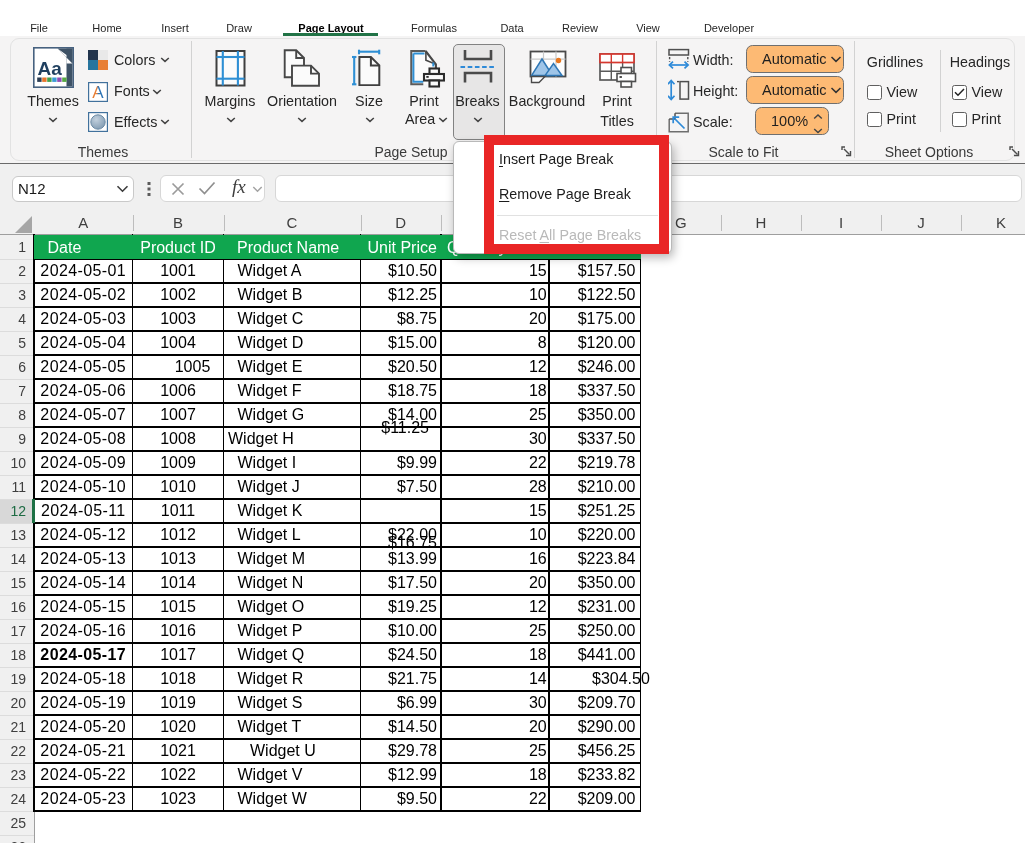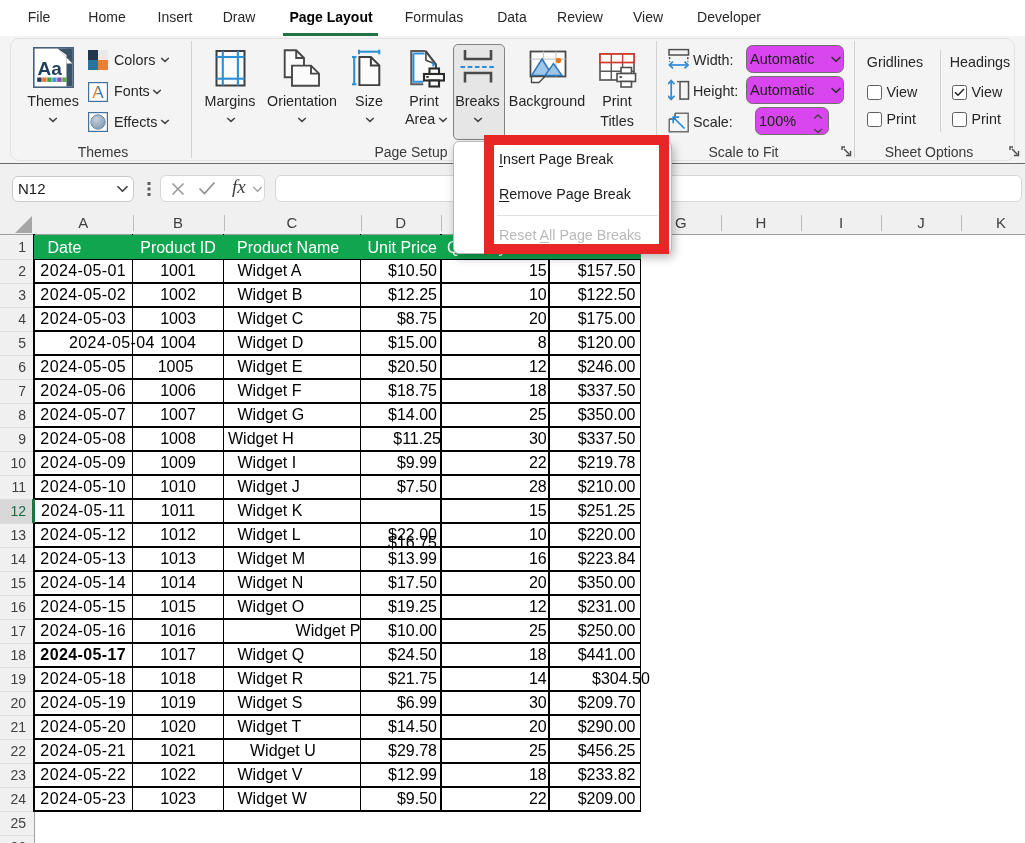--- a/index.html
+++ b/index.html
@@ -1,31 +1,31 @@
 <!DOCTYPE html>
 <html><head><meta charset="utf-8"><title>x</title>
 <style>
 html,body{margin:0;padding:0}
 body{width:1025px;height:843px;overflow:hidden;background:#fff;
  font-family:"Liberation Sans",sans-serif;-webkit-font-smoothing:antialiased}
 #app{position:relative;width:1025px;height:843px;overflow:hidden}
 .ab{position:absolute}
 
 .tabbar{position:absolute;left:0;top:0;width:1025px;height:36px;background:#ffffff}
-.tab{position:absolute;top:0;height:33px;line-height:34px;font-size:14px;color:#262626;
+.tab{position:absolute;top:11px;height:33px;line-height:34px;font-size:11px;color:#262626;
  transform:translateX(-50%);white-space:nowrap}
 .tab.active{font-weight:bold;color:#000}
 .tabuline{position:absolute;left:283px;top:33px;width:95px;height:3px;background:#217346}
 
 .ribbon{position:absolute;left:0;top:36px;width:1025px;height:127px;background:#f5f4f4;border-bottom:1px solid #6a6a6a}
 .rdiv{position:absolute;top:41px;height:117px;width:1px;background:#d2d2d2}
 .rlabel{position:absolute;height:16px;line-height:16px;font-size:14px;color:#3a3a3a;transform:translateX(-50%);white-space:nowrap}
 .blabel{position:absolute;height:16px;line-height:16px;font-size:14.3px;color:#262626;transform:translateX(-50%);white-space:nowrap;text-align:center}
 .slabel{position:absolute;height:16px;line-height:16px;font-size:14.3px;color:#262626;white-space:nowrap}
-.combo{position:absolute;width:98px;height:28px;background:#d946ef;border:1px solid #6f6f6f;border-radius:6.5px;box-sizing:border-box;font-size:14.5px;color:#1f1f1f;line-height:26px;padding-left:3px}
+.combo{position:absolute;width:98px;height:28px;background:#fdba74;border:1px solid #6f6f6f;border-radius:6.5px;box-sizing:border-box;font-size:14.5px;color:#1f1f1f;line-height:26px;padding-left:15px}
 .cbx{position:absolute;width:15px;height:15px;background:#fff;border:1.5px solid #5f5f5f;border-radius:2.5px;box-sizing:border-box}
 
 .fbar{position:absolute;left:0;top:164px;width:1025px;height:47px;background:#f0f0f0}
 .namebox{position:absolute;left:12px;top:176px;width:122px;height:26px;background:#fff;border:1px solid #c9c9c9;border-radius:6px;box-sizing:border-box;font-size:15px;color:#1a1a1a;line-height:24px;padding-left:5px}
 .fxbox{position:absolute;left:160px;top:175px;width:105px;height:27px;background:#fff;border:1px solid #d7d7d7;border-radius:6px;box-sizing:border-box}
 .ffield{position:absolute;left:275px;top:175px;width:747px;height:27px;background:#fff;border:1px solid #d7d7d7;border-radius:6px;box-sizing:border-box}
 
 .sheetbg{position:absolute;left:0;top:211px;width:1025px;height:632px;background:#fff}
 .colband{position:absolute;left:0;top:211px;width:1025px;height:23.5px;background:#f0f0f0}
 .rowband{position:absolute;left:0;top:234.5px;width:33.5px;height:608.5px;background:#f0f0f0}
@@ -453,48 +453,48 @@
 <div class="cell " style="left:223.5px;top:283px;width:137.0px;text-align:left;padding-left:14px;">Widget B</div>
 <div class="cell " style="left:360.5px;top:283px;width:80.5px;text-align:right;padding-right:4px;">$12.25</div>
 <div class="cell " style="left:441px;top:283px;width:108px;text-align:right;padding-right:2.3px;">10</div>
 <div class="cell " style="left:549px;top:283px;width:91.5px;text-align:right;padding-right:5px;">$122.50</div>
 <div class="cell ca" style="left:34px;top:307px;width:98.5px;text-align:center;">2024-05-03</div>
 <div class="cell " style="left:132.5px;top:307px;width:91.0px;text-align:center;">1003</div>
 <div class="cell " style="left:223.5px;top:307px;width:137.0px;text-align:left;padding-left:14px;">Widget C</div>
 <div class="cell " style="left:360.5px;top:307px;width:80.5px;text-align:right;padding-right:4px;">$8.75</div>
 <div class="cell " style="left:441px;top:307px;width:108px;text-align:right;padding-right:2.3px;">20</div>
 <div class="cell " style="left:549px;top:307px;width:91.5px;text-align:right;padding-right:5px;">$175.00</div>
-<div class="cell ca" style="left:34px;top:331px;width:98.5px;padding-left:35px;">2024-05-04</div>
+<div class="cell ca" style="left:34px;top:331px;width:98.5px;text-align:center;">2024-05-04</div>
 <div class="cell " style="left:132.5px;top:331px;width:91.0px;text-align:center;">1004</div>
 <div class="cell " style="left:223.5px;top:331px;width:137.0px;text-align:left;padding-left:14px;">Widget D</div>
 <div class="cell " style="left:360.5px;top:331px;width:80.5px;text-align:right;padding-right:4px;">$15.00</div>
 <div class="cell " style="left:441px;top:331px;width:108px;text-align:right;padding-right:2.3px;">8</div>
 <div class="cell " style="left:549px;top:331px;width:91.5px;text-align:right;padding-right:5px;">$120.00</div>
 <div class="cell ca" style="left:34px;top:355px;width:98.5px;text-align:center;">2024-05-05</div>
-<div class="cell " style="left:130px;top:355px;width:91.0px;text-align:center;">1005</div>
+<div class="cell " style="left:147px;top:355px;width:91.0px;text-align:center;">1005</div>
 <div class="cell " style="left:223.5px;top:355px;width:137.0px;text-align:left;padding-left:14px;">Widget E</div>
 <div class="cell " style="left:360.5px;top:355px;width:80.5px;text-align:right;padding-right:4px;">$20.50</div>
 <div class="cell " style="left:441px;top:355px;width:108px;text-align:right;padding-right:2.3px;">12</div>
 <div class="cell " style="left:549px;top:355px;width:91.5px;text-align:right;padding-right:5px;">$246.00</div>
 <div class="cell ca" style="left:34px;top:379px;width:98.5px;text-align:center;">2024-05-06</div>
 <div class="cell " style="left:132.5px;top:379px;width:91.0px;text-align:center;">1006</div>
 <div class="cell " style="left:223.5px;top:379px;width:137.0px;text-align:left;padding-left:14px;">Widget F</div>
 <div class="cell " style="left:360.5px;top:379px;width:80.5px;text-align:right;padding-right:4px;">$18.75</div>
 <div class="cell " style="left:441px;top:379px;width:108px;text-align:right;padding-right:2.3px;">18</div>
 <div class="cell " style="left:549px;top:379px;width:91.5px;text-align:right;padding-right:5px;">$337.50</div>
 <div class="cell ca" style="left:34px;top:403px;width:98.5px;text-align:center;">2024-05-07</div>
 <div class="cell " style="left:132.5px;top:403px;width:91.0px;text-align:center;">1007</div>
 <div class="cell " style="left:223.5px;top:403px;width:137.0px;text-align:left;padding-left:14px;">Widget G</div>
 <div class="cell " style="left:360.5px;top:403px;width:80.5px;text-align:right;padding-right:4px;">$14.00</div>
 <div class="cell " style="left:441px;top:403px;width:108px;text-align:right;padding-right:2.3px;">25</div>
 <div class="cell " style="left:549px;top:403px;width:91.5px;text-align:right;padding-right:5px;">$350.00</div>
 <div class="cell ca" style="left:34px;top:427px;width:98.5px;text-align:center;">2024-05-08</div>
 <div class="cell " style="left:132.5px;top:427px;width:91.0px;text-align:center;">1008</div>
 <div class="cell " style="left:214px;top:427px;width:137.0px;text-align:left;padding-left:14px;">Widget H</div>
-<div class="cell " style="left:360.5px;top:427px;width:80.5px;text-align:right;padding-right:0;">$11.25</div>
+<div class="cell " style="left:360.5px;top:416px;width:80.5px;text-align:right;padding-right:12px;">$11.25</div>
 <div class="cell " style="left:441px;top:427px;width:108px;text-align:right;padding-right:2.3px;">30</div>
 <div class="cell " style="left:549px;top:427px;width:91.5px;text-align:right;padding-right:5px;">$337.50</div>
 <div class="cell ca" style="left:34px;top:451px;width:98.5px;text-align:center;">2024-05-09</div>
 <div class="cell " style="left:132.5px;top:451px;width:91.0px;text-align:center;">1009</div>
 <div class="cell " style="left:223.5px;top:451px;width:137.0px;text-align:left;padding-left:14px;">Widget I</div>
 <div class="cell " style="left:360.5px;top:451px;width:80.5px;text-align:right;padding-right:4px;">$9.99</div>
 <div class="cell " style="left:441px;top:451px;width:108px;text-align:right;padding-right:2.3px;">22</div>
 <div class="cell " style="left:549px;top:451px;width:91.5px;text-align:right;padding-right:5px;">$219.78</div>
 <div class="cell ca" style="left:34px;top:475px;width:98.5px;text-align:center;">2024-05-10</div>
 <div class="cell " style="left:132.5px;top:475px;width:91.0px;text-align:center;">1010</div>
@@ -527,21 +527,21 @@
 <div class="cell " style="left:441px;top:571px;width:108px;text-align:right;padding-right:2.3px;">20</div>
 <div class="cell " style="left:549px;top:571px;width:91.5px;text-align:right;padding-right:5px;">$350.00</div>
 <div class="cell ca" style="left:34px;top:595px;width:98.5px;text-align:center;">2024-05-15</div>
 <div class="cell " style="left:132.5px;top:595px;width:91.0px;text-align:center;">1015</div>
 <div class="cell " style="left:223.5px;top:595px;width:137.0px;text-align:left;padding-left:14px;">Widget O</div>
 <div class="cell " style="left:360.5px;top:595px;width:80.5px;text-align:right;padding-right:4px;">$19.25</div>
 <div class="cell " style="left:441px;top:595px;width:108px;text-align:right;padding-right:2.3px;">12</div>
 <div class="cell " style="left:549px;top:595px;width:91.5px;text-align:right;padding-right:5px;">$231.00</div>
 <div class="cell ca" style="left:34px;top:619px;width:98.5px;text-align:center;">2024-05-16</div>
 <div class="cell " style="left:132.5px;top:619px;width:91.0px;text-align:center;border-radius:10px;">1016</div>
-<div class="cell " style="left:223.5px;top:619px;width:137.0px;text-align:right;padding-left:14px;">Widget P</div>
+<div class="cell " style="left:223.5px;top:619px;width:137.0px;text-align:left;padding-left:14px;">Widget P</div>
 <div class="cell " style="left:360.5px;top:619px;width:80.5px;text-align:right;padding-right:4px;">$10.00</div>
 <div class="cell " style="left:441px;top:619px;width:108px;text-align:right;padding-right:2.3px;">25</div>
 <div class="cell " style="left:549px;top:619px;width:91.5px;text-align:right;padding-right:5px;">$250.00</div>
 <div class="cell ca" style="left:34px;top:643px;width:98.5px;text-align:center;font-weight:bold;">2024-05-17</div>
 <div class="cell " style="left:132.5px;top:643px;width:91.0px;text-align:center;">1017</div>
 <div class="cell " style="left:223.5px;top:643px;width:137.0px;text-align:left;padding-left:14px;">Widget Q</div>
 <div class="cell " style="left:360.5px;top:643px;width:80.5px;text-align:right;padding-right:4px;">$24.50</div>
 <div class="cell " style="left:441px;top:643px;width:108px;text-align:right;padding-right:2.3px;">18</div>
 <div class="cell " style="left:549px;top:643px;width:91.5px;text-align:right;padding-right:5px;">$441.00</div>
 <div class="cell ca" style="left:34px;top:667px;width:98.5px;text-align:center;">2024-05-18</div>

